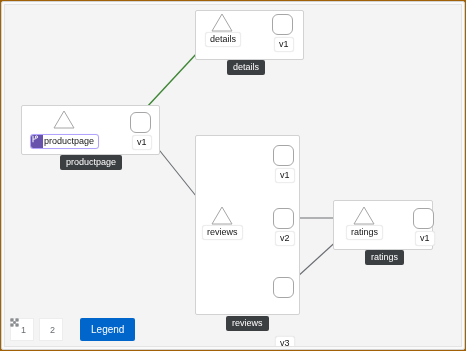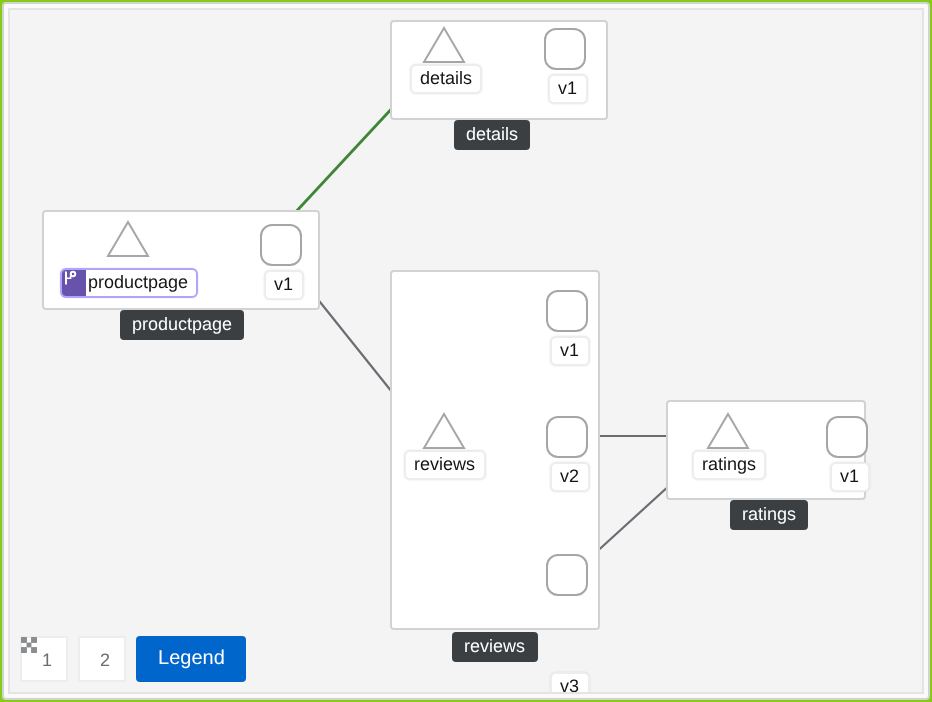--- a/index.html
+++ b/index.html
@@ -9,21 +9,21 @@
     background: #ffffff;
   }
   body {
     font-family: "Liberation Sans", sans-serif;
   }
   #app {
     position: relative;
     width: 466px;
     height: 351px;
     box-sizing: border-box;
-    background: #84cc16;
+    background: #a16207;
     overflow: hidden;
   }
   
   .outer-frame {
     position: absolute;
     left: 1px;
     top: 1px;
     width: 464px;
     height: 349px;
     box-sizing: border-box;
@@ -145,21 +145,21 @@
   }
   .footer-chip + .footer-chip { border-left: none; }
   .footer-chip svg { display: block; }
   .legend-button {
     display: flex;
     align-items: center;
     background: #0066cc;
     color: #ffffff;
     font-size: 10px;
     padding: 0 11px;
-    margin-left: 5px;
+    margin-left: 17px;
     border: none;
     border-radius: 2px;
     cursor: pointer;
     font-family: "Liberation Sans", sans-serif;
   }
 </style>
 </head>
 <body>
 
 <div id="app">

